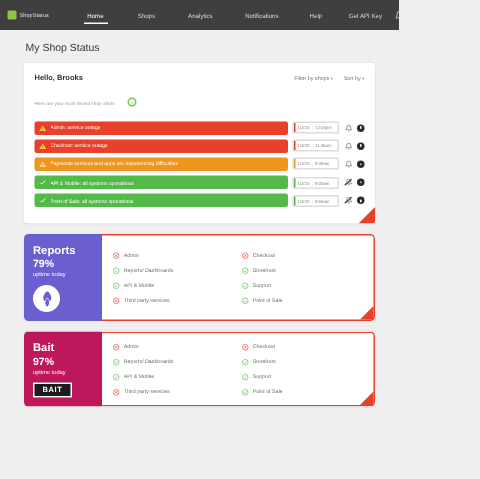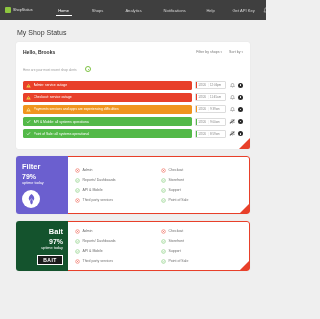--- a/index.html
+++ b/index.html
@@ -134,21 +134,21 @@
   .shop-card {
     display: flex; margin-top: 7px; border-radius: 3px;
     background: #fff; position: relative; overflow: hidden;
     box-shadow: 0 0 1px rgba(0,0,0,.12);
   }
   .shop-side {
     width: 52px; flex: 0 0 auto; padding: 6px 5px 6px 6px; color: #fff;
     display: flex; flex-direction: column;
   }
   .shop-side.purple { background: #6b5fcf; }
-  .shop-side.teal   { background: #14532d; align-items: flex-end; }
+  .shop-side.teal   { background: #be185d; }
   .shop-name { font-size: 7.5px; font-weight: bold; margin-bottom: 2px; }
   .shop-pct  { font-size: 7px; font-weight: bold; line-height: 1; }
   .shop-uptime { font-size: 3.8px; margin-top: 1px; }
   .shop-logo { margin-top: 5px; }
   .logo-circle {
     width: 18px; height: 18px; border-radius: 50%; background: #fff;
     display: flex; align-items: center; justify-content: center;
   }
   .logo-circle svg { width: 13px; height: 13px; }
   .logo-bait {
@@ -367,21 +367,21 @@
             <span></span>
           </span>
       </div>
     </div>
 
     <div class="corner-tri"></div>
   </div>
 
   <div class="shop-card">
     <div class="shop-side purple">
-      <div class="shop-name">Filter</div>
+      <div class="shop-name">Reports</div>
       <div class="shop-pct">79%</div>
       <div class="shop-uptime">uptime today</div>
       <div class="shop-logo">
         <div class="logo-circle">
           <svg viewBox="0 0 24 24" fill="#6b5fcf">
             <path d="M12 2c3 2 5 5 5 8s-2 5-5 5-5-2-5-5 2-6 5-8z"></path>
             <path d="M12 10c-2 1.5-3 4-3 6 0 3 1.5 5 3 6 1.5-1 3-3 3-6 0-2-1-4.5-3-6z" fill="#ffffff"></path>
             <path d="M12 11c1.6 1.3 2.4 3.3 2.4 5 0 2.4-1.1 4.2-2.4 5.1-1.3-.9-2.4-2.7-2.4-5.1 0-1.7.8-3.7 2.4-5z" fill="#6b5fcf"></path>
           </svg>
         </div>

